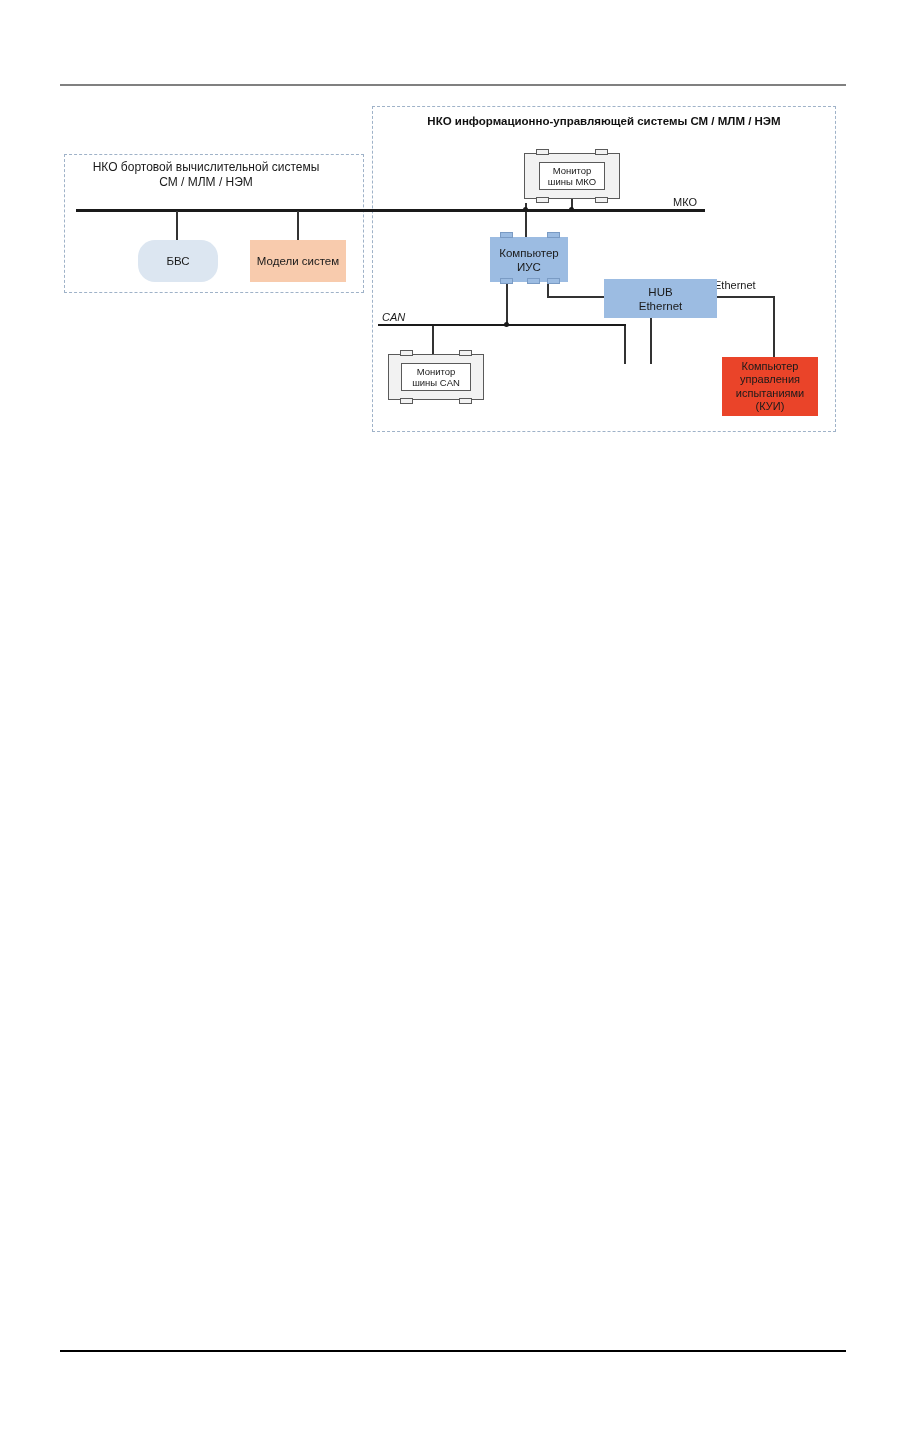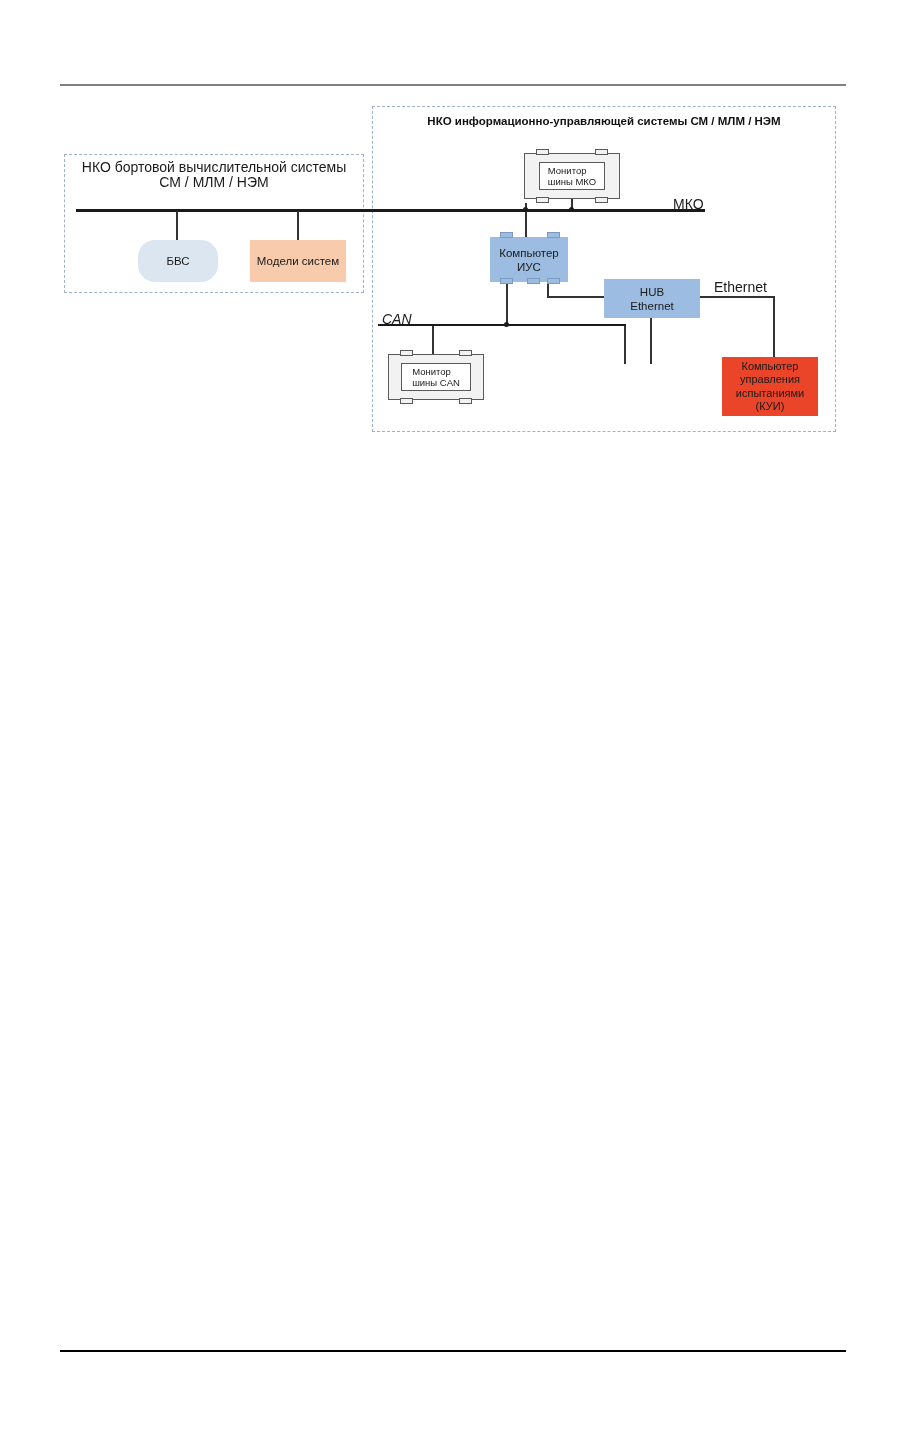--- a/index.html
+++ b/index.html
@@ -53,22 +53,22 @@
   .panel-left  { left: 64px;  top: 154px; width: 300px; height: 139px; }
   .panel-right { left: 372px; top: 106px; width: 464px; height: 326px; }
 
   .panel-title {
     position: absolute;
     text-align: center;
     line-height: 15px;
     white-space: pre-line;
   }
   .panel-left-title {
-    left: 64px; top: 160px; width: 300px;
-    font-size: 14px;
+    left: 56px; top: 160px; width: 300px;
+    font-size: 12px;
     color: #1a1a1a;
     font-weight: normal;
   }
   .panel-right-title {
     left: 372px; top: 98px; width: 464px;
     font-size: 11.5px;
     color: #111111;
     font-weight: bold;
     margin-top: 16px;
   }
@@ -76,21 +76,21 @@
   
   .bus {
     position: absolute;
     background: #1a1a1a;
   }
   .bus-mko { left: 76px;  top: 209px; width: 629px; height: 3px; }
   .bus-can { left: 378px; top: 324px; width: 248px; height: 2px; }
 
   .bus-label {
     position: absolute;
-    font-size: 14px;
+    font-size: 11px;
     color: #1a1a1a;
   }
   .label-mko      { left: 673px; top: 196px; }
   .label-can      { left: 382px; top: 311px; font-style: italic; }
   .label-ethernet { left: 714px; top: 279px; }
 
   
   .conn {
     position: absolute;
     background: #333333;
@@ -127,21 +127,21 @@
   }
   .box-modeli-sistem {
     left: 250px; top: 240px; width: 96px; height: 42px;
     background: #f8cbad;
   }
   .box-computer-ius {
     left: 490px; top: 237px; width: 78px; height: 45px;
     background: #9cbce2;
   }
   .box-hub {
-    left: 604px; top: 279px; width: 96px; height: 39px;
+    left: 604px; top: 279px; width: 113px; height: 39px;
     background: #9cbce2;
   }
   .box-red-models {
     left: 592px; top: 363px; width: 118px; height: 53px;
     background: #ea4429;
     font-size: 11px;
   }
   .box-red-kui {
     left: 722px; top: 357px; width: 96px; height: 59px;
     background: #ea4429;
@@ -160,20 +160,21 @@
     position: absolute;
     left: 50%;
     top: 50%;
     transform: translate(-50%, -50%);
     box-sizing: border-box;
     background: #ffffff;
     border: 1px solid #5a5a5a;
     display: flex;
     align-items: center;
     justify-content: center;
+    text-align: center;
     font-size: 9.5px;
     line-height: 11.5px;
     white-space: pre-line;
     color: #1a1a1a;
   }
   .tab {
     position: absolute;
     box-sizing: border-box;
     width: 13px;
     height: 6px;

